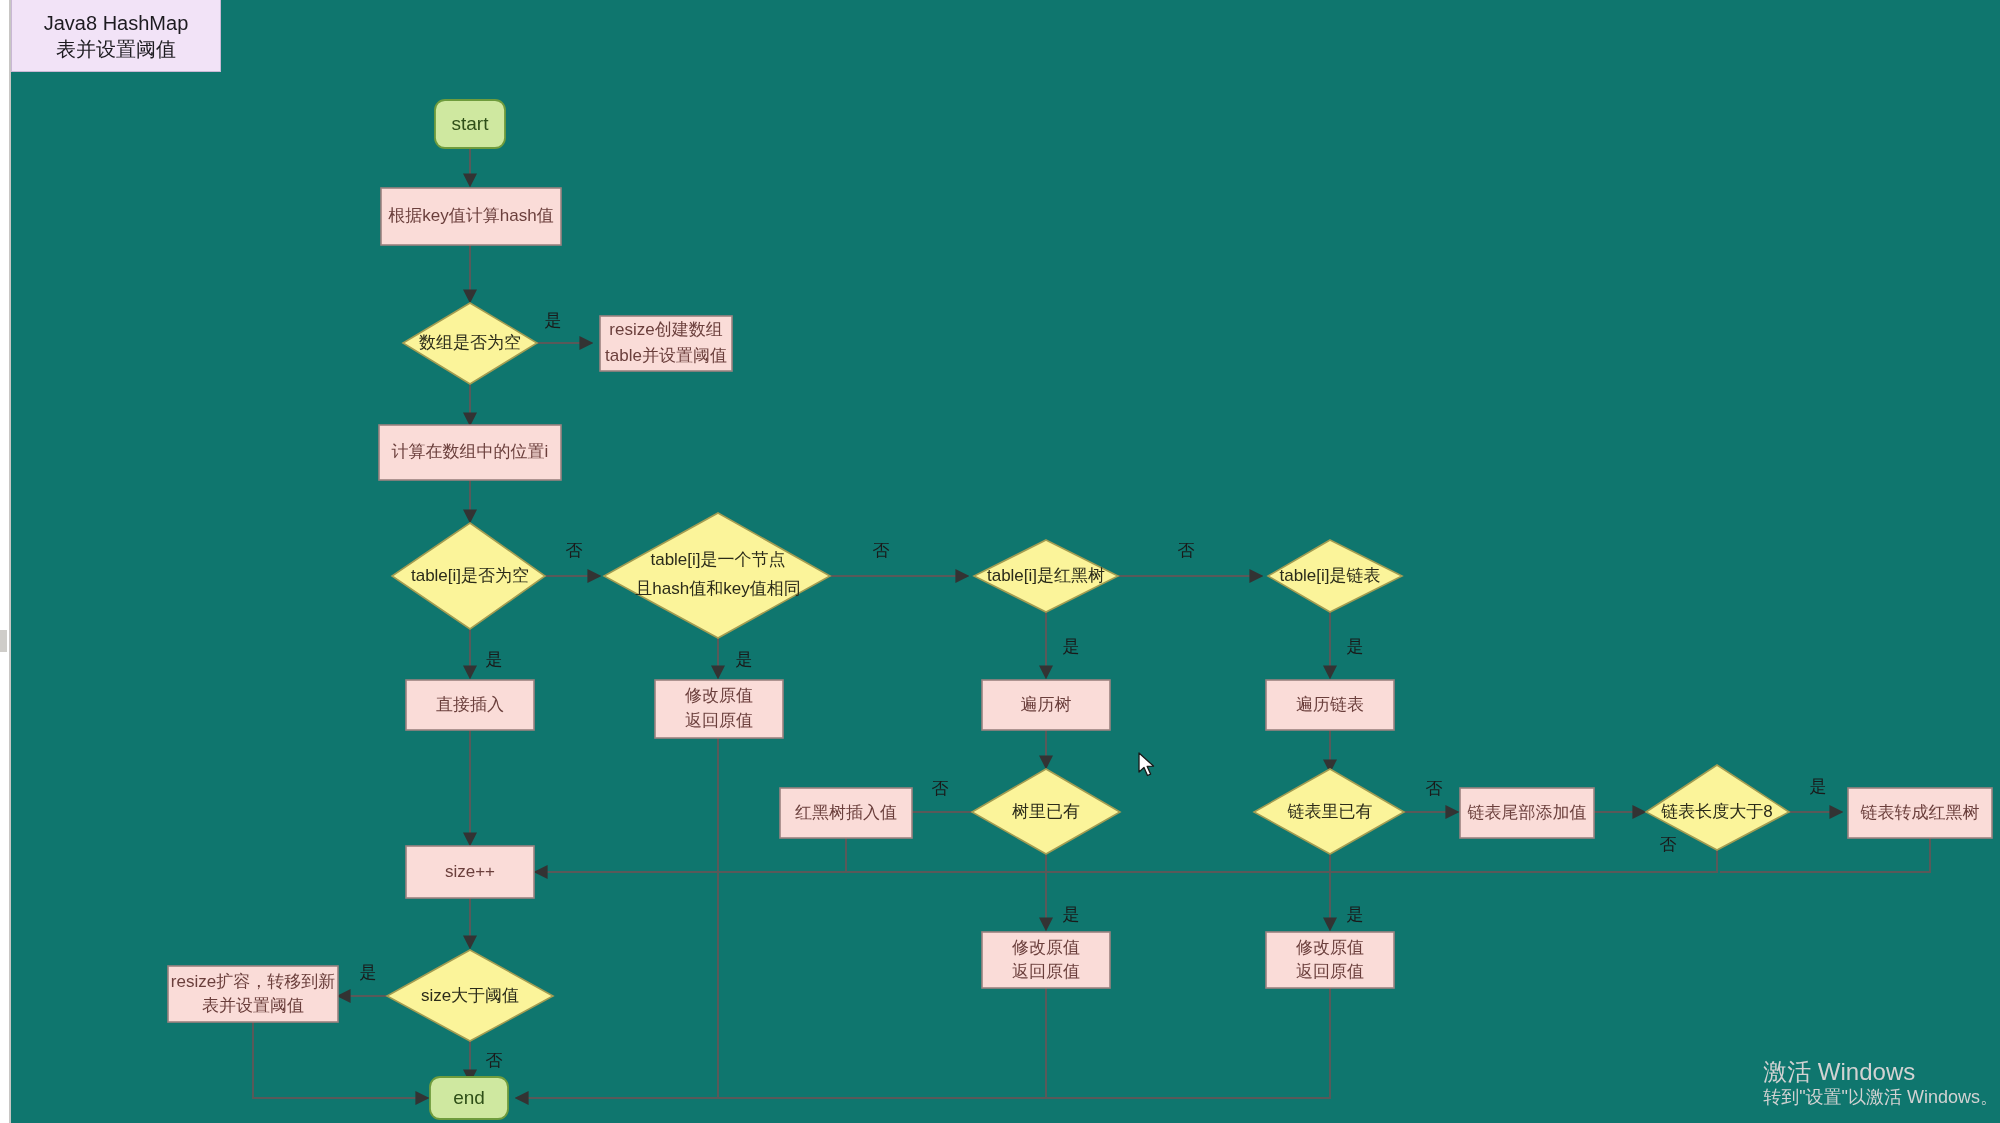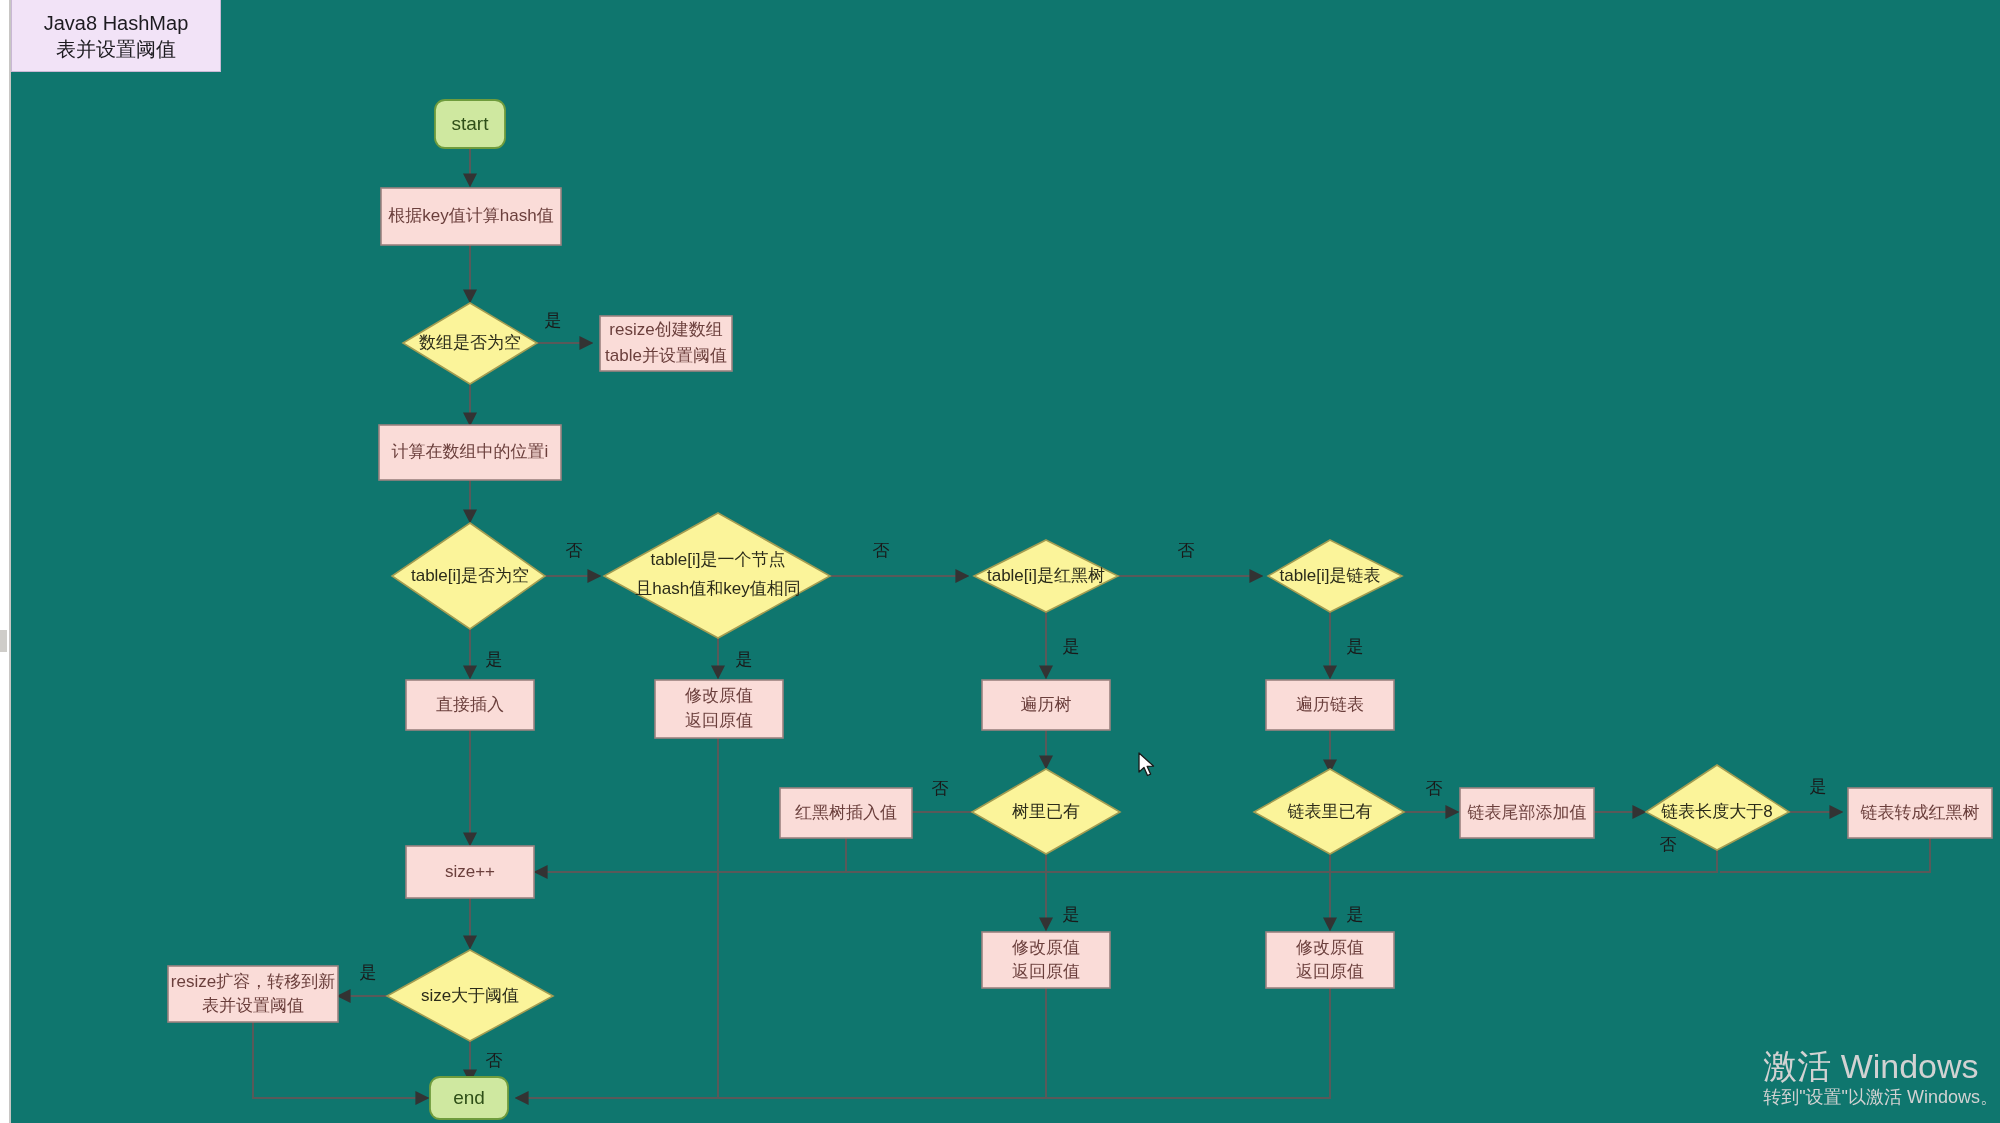--- a/index.html
+++ b/index.html
@@ -82,21 +82,21 @@
   
   .watermark {
     position: absolute;
     right: 8px;
     bottom: 14px;
     text-align: left;
     color: #d2d2d2;
     pointer-events: none;
     user-select: none;
   }
-  .watermark .wm-title { font-size: 34px; line-height: 1.15; white-space: nowrap; }
+  .watermark .wm-title { font-size: 24px; line-height: 1.15; white-space: nowrap; }
   .watermark .wm-sub   { font-size: 18px; line-height: 1.3; white-space: nowrap; }
   .cursor {
     position: absolute;
     left: 1138px; top: 752px;
     width: 20px; height: 28px;
     pointer-events: none;
   }
 </style>
 </head>
 <body>

